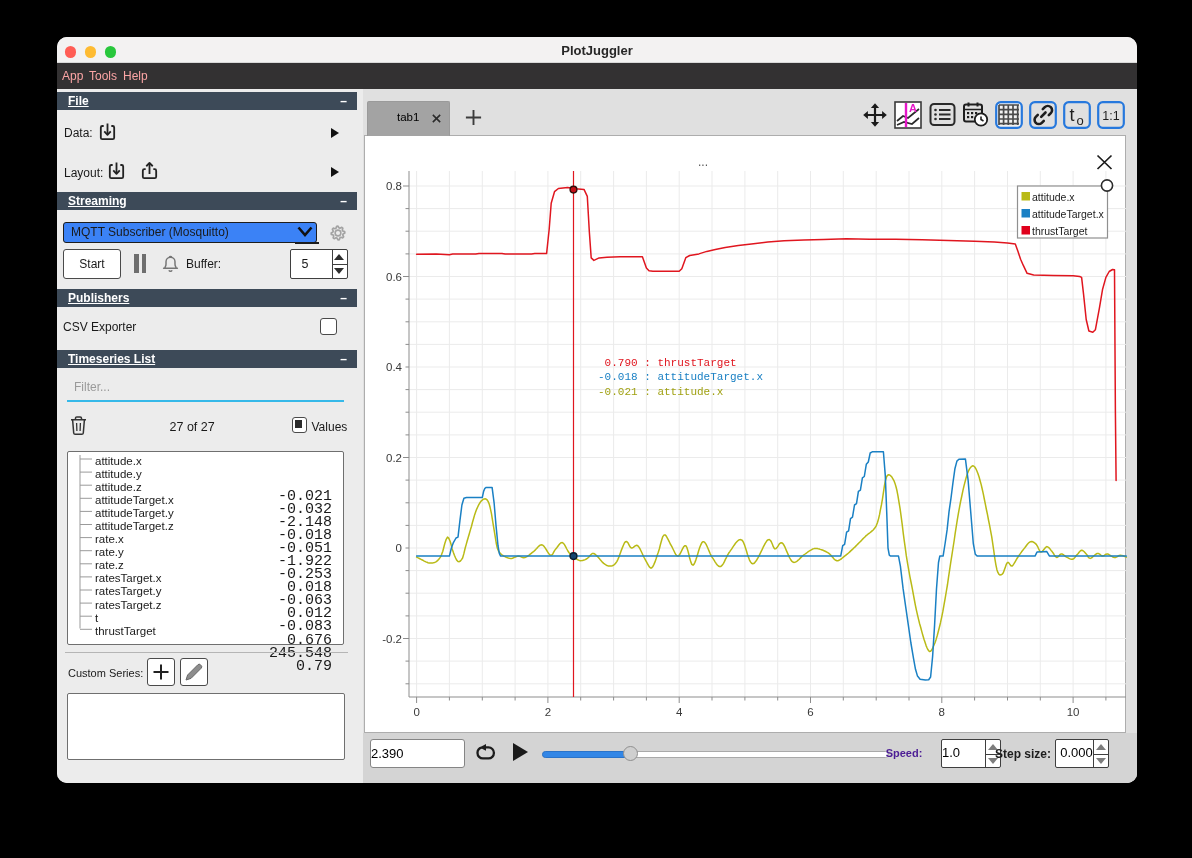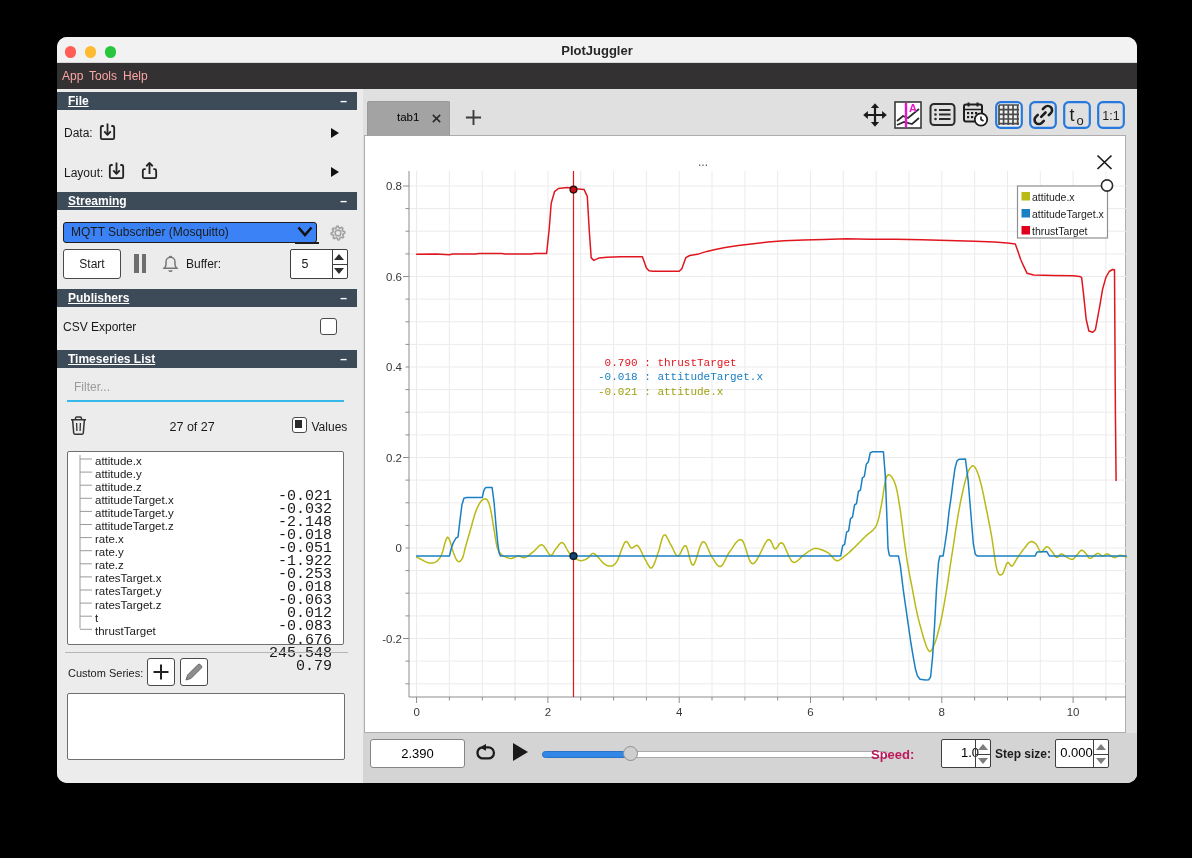--- a/index.html
+++ b/index.html
@@ -416,31 +416,31 @@
         <g font-size="10.5" fill="#1c1c1c">
           <text x="667" y="64.5">attitude.x</text>
           <text x="667" y="81.5">attitudeTarget.x</text>
           <text x="667" y="98.5">thrustTarget</text>
         </g>
         <circle cx="742" cy="49.5" r="5.6" fill="#fff" stroke="#2c2c2c" stroke-width="1.6"></circle>
       </svg>
     </div>
 
     <div id="bottombar">
-      <div class="txtbox" style="left:7px;top:6px;width:95px;height:29px;font-size:13px;line-height:27px;text-align:center">2.390</div>
+      <div class="txtbox" style="left:7px;top:6px;width:95px;height:29px;font-size:13px;line-height:27px;text-align:left">2.390</div>
       <svg class="abs" style="left:112px;top:10px" width="24" height="19" viewBox="0 0 24 19">
         <path d="M9.5 4.4 H13.5 A5.4 5.4 0 0 1 18.9 9.8 V10 A5.4 5.4 0 0 1 13.5 15.4 H7.9 A5.4 5.4 0 0 1 2.5 10 V9.8 A5.4 5.4 0 0 1 6.6 4.6" fill="none" stroke="#1c1c1c" stroke-width="2.3"></path>
         <path d="M11 1 L11 7.8 L4.6 4.4 Z" fill="#1c1c1c"></path>
       </svg>
       <div class="abs" style="left:150px;top:10px;width:0;height:0;border-top:9.2px solid transparent;border-bottom:9.2px solid transparent;border-left:15.5px solid #1a1a1a"></div>
       <div class="abs" style="left:179px;top:17.5px;width:347px;height:7px;background:#fff;border:1px solid #a9a9a9;border-radius:4px"></div>
       <div class="abs" style="left:179px;top:17.5px;width:88px;height:7px;background:#3286e6;border:1px solid #2a73c9;border-radius:4px 0 0 4px"></div>
       <div class="abs" style="left:260px;top:13px;width:15px;height:15px;border-radius:50%;background:#cfcfcf;border:1px solid #8f8f8f"></div>
-      <span class="abs" style="left:508px;top:14px;width:66px;text-align:left;font-size:13px;font-weight:bold;color:#be185d">Speed:</span>
-      <div class="spin gray" style="left:578px;top:6px;width:50px;height:29px;font-size:13px;line-height:26px;text-align:right;padding-right:11px">1.0
+      <span class="abs" style="left:508px;top:14px;width:66px;text-align:center;font-size:11px;font-weight:bold;color:#4c1d95">Speed:</span>
+      <div class="spin gray" style="left:578px;top:6px;width:60px;height:29px;font-size:13px;line-height:26px;text-align:left;padding-right:21px">1.0
         <div class="arr">
             <div class="up">
               <div class="tri-up"></div>
             </div>
             <div class="dn">
               <div class="tri-dn"></div>
             </div>
           </div>
       </div>
       <span class="abs" style="left:608px;top:14px;width:80px;text-align:right;font-size:12px;font-weight:bold;color:#1d1d1d">Step size:</span>

